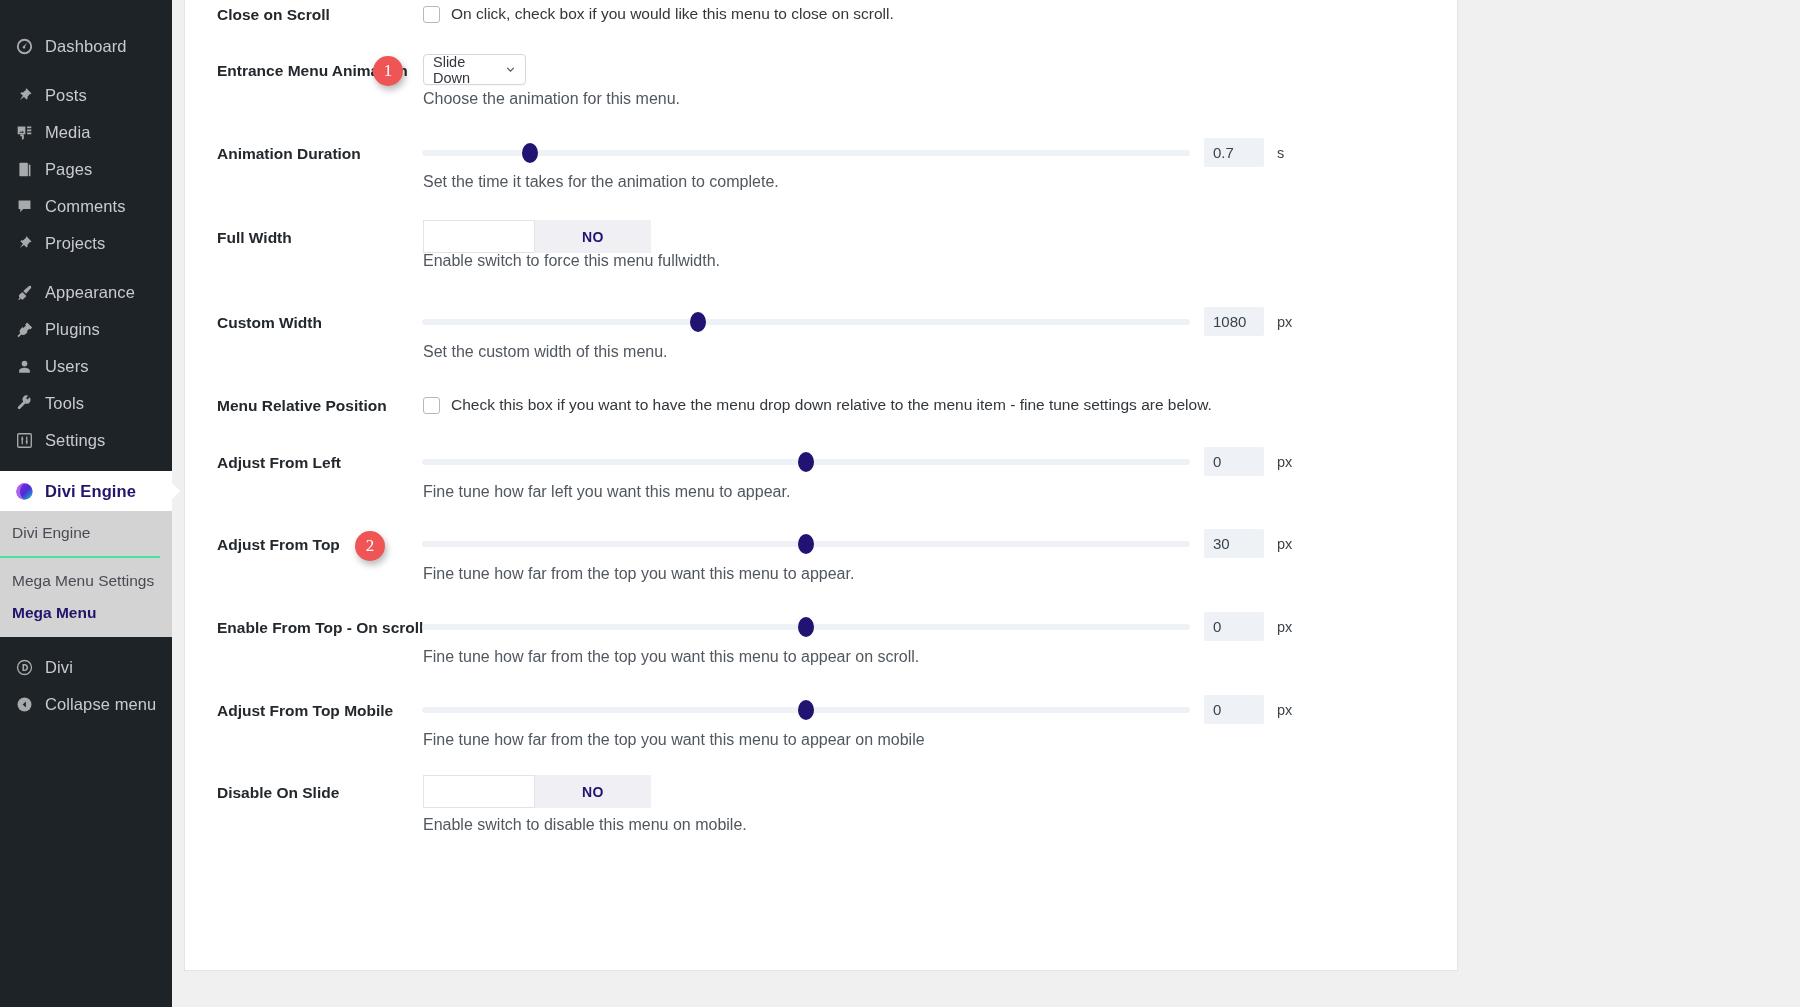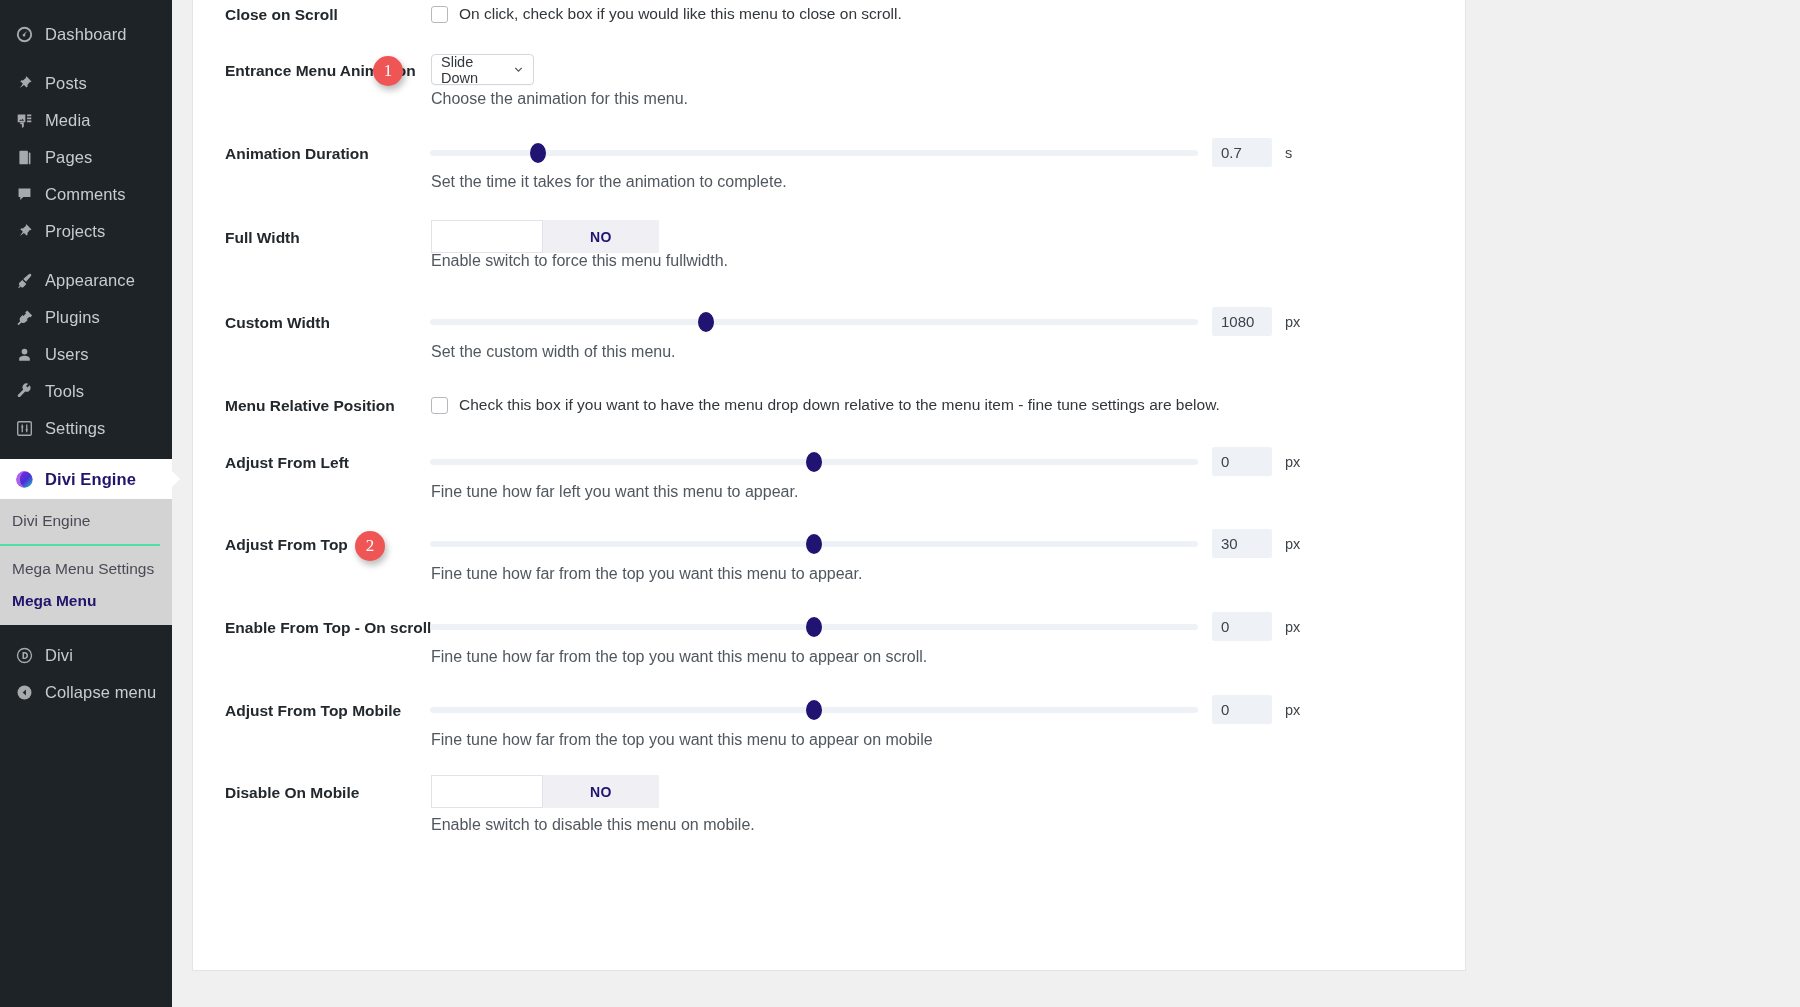--- a/index.html
+++ b/index.html
@@ -14,21 +14,21 @@
   #app { position: relative; width: 1800px; height: 1007px; display: flex; }
 
   
   #sidebar {
     width: 172px;
     min-width: 172px;
     background: #1d2327;
     color: #c3c4c7;
     position: relative;
     z-index: 5;
-    padding-top: 4px;
+    padding-top: 16px;
   }
   .menu-item {
     display: flex;
     align-items: center;
     height: 37px;
     padding-left: 10px;
     font-size: 16.5px;
     color: #c8cbcf;
     letter-spacing: .1px;
     cursor: pointer;
@@ -77,21 +77,21 @@
     height: 2px;
     background: #4ce0a5;
     margin: 7px 12px 7px 0px;
   }
 
   
   #content-outer {
     flex: 1;
     background: #f0f0f1;
     position: relative;
-    padding-left: 20px;
+    padding-left: 12px;
   }
   #card {
     background: #ffffff;
     width: 1274px;
     height: 971px;
     border: 1px solid #e4e4e7;
     border-top: none;
     position: relative;
   }
 
@@ -508,21 +508,21 @@
           <div class="knob" id="knob-aftm" style="left: 50%;"></div>
         </div>
         <div class="numbox" style="left:1019px; top:-15px">
           <span>0</span>
         </div>
         <div class="unit" style="left:1092px; top:-8px">px</div>
         <div class="desc" style="top:21px">Fine tune how far from the top you want this menu to appear on mobile</div>
       </div>
 
       <div class="row" style="top:792px">
-        <div class="lbl" style="top:-8px">Disable On Mobile</div>
+        <div class="lbl" style="top:-8px">Disable On Slide</div>
         <div class="toggle" style="top:-17px">
           <div class="knob-box"></div>
           <div class="state">NO</div>
         </div>
         <div class="desc" style="top:24px">Enable switch to disable this menu on mobile.</div>
       </div>
 
     </div>
   </div>
 

